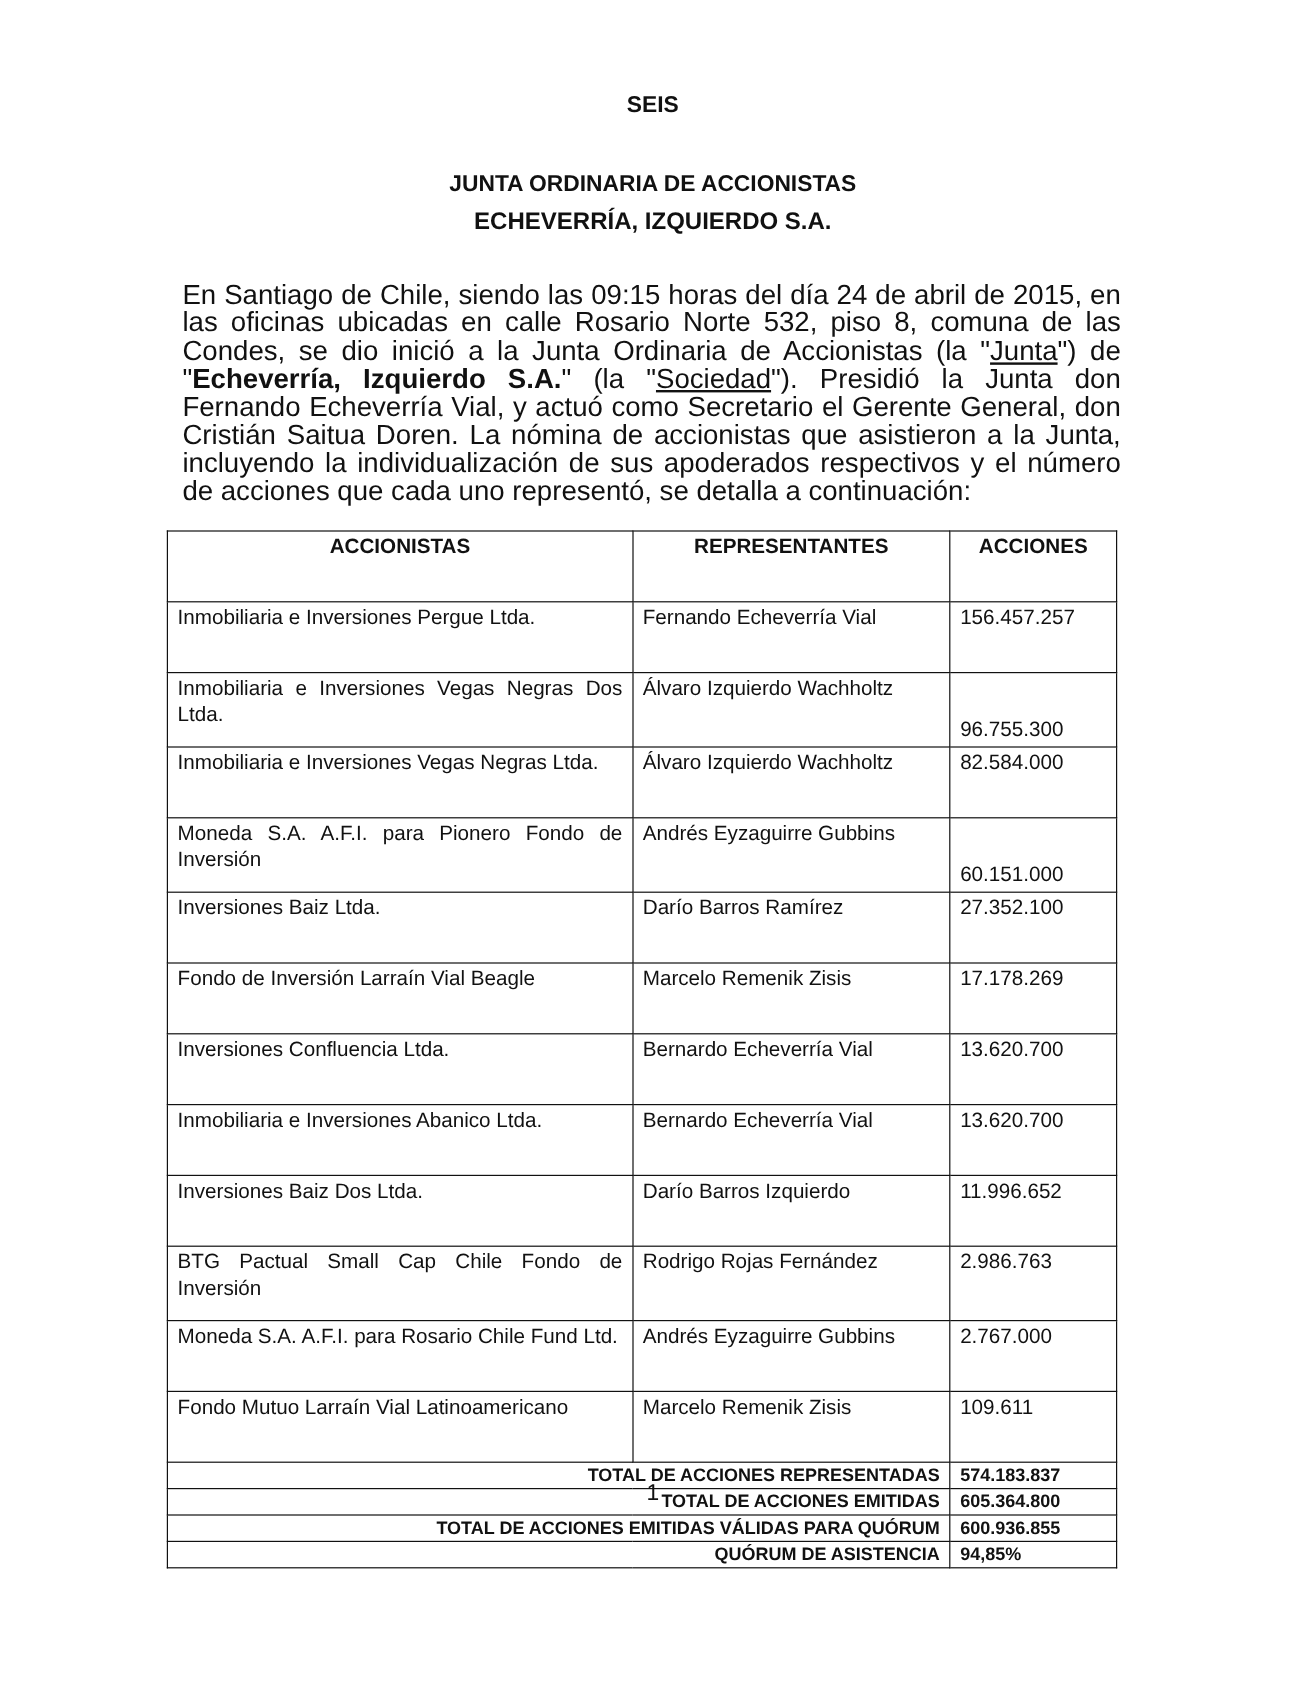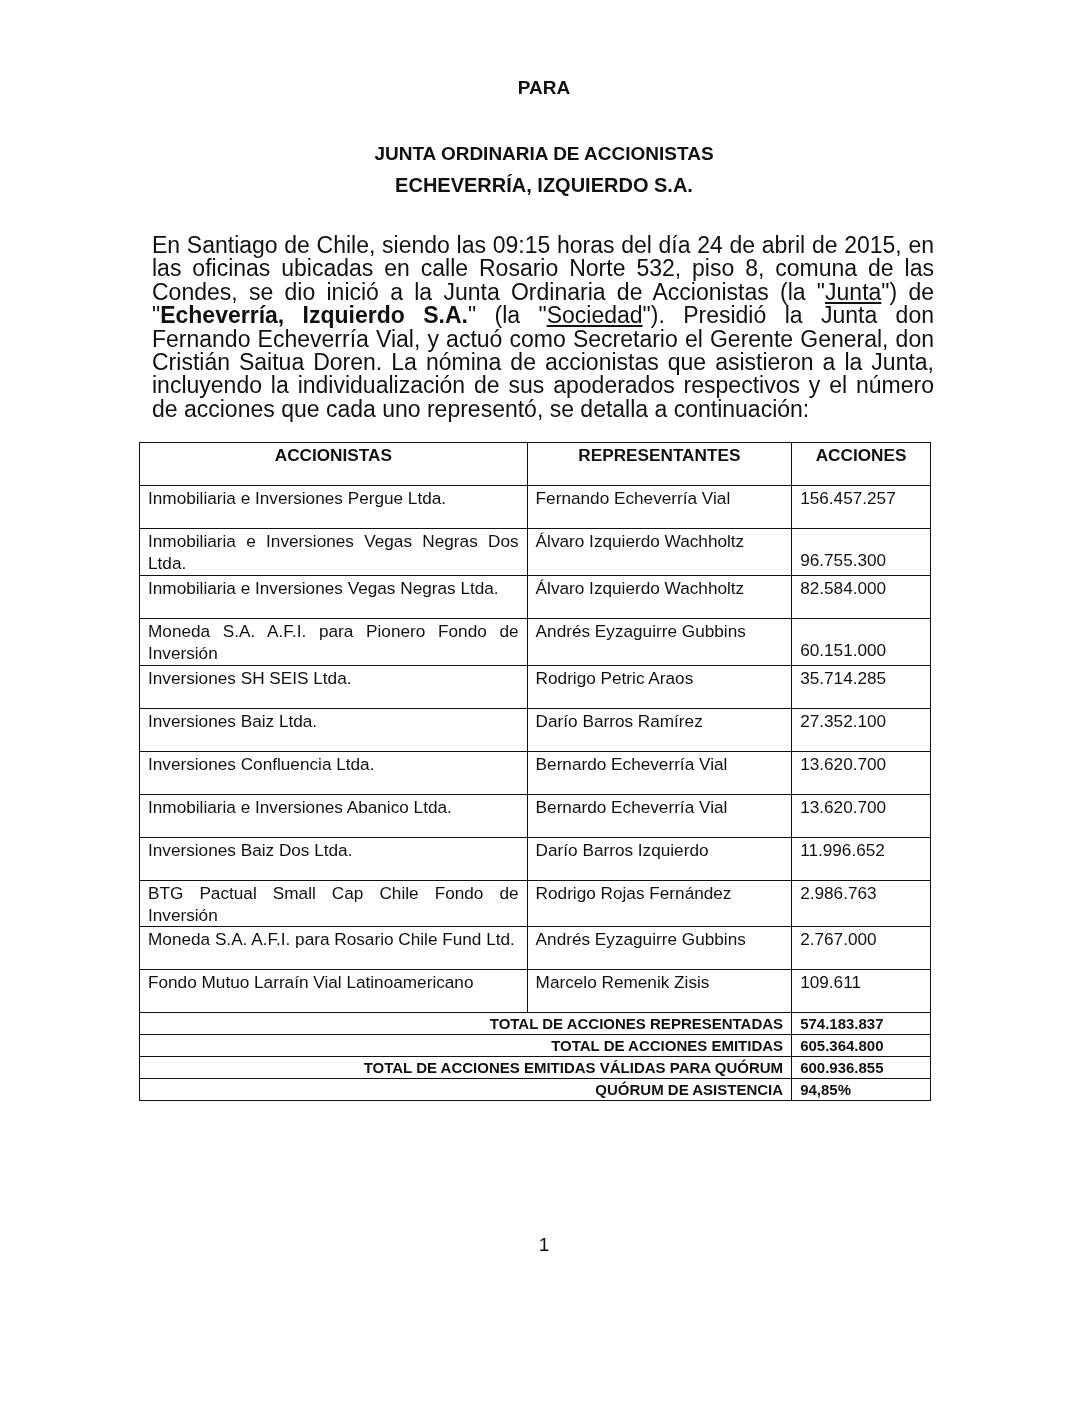--- a/index.html
+++ b/index.html
@@ -4,35 +4,35 @@
 <style>
   html, body { margin:0; padding:0; background:#fff; }
   body { width:1088px; height:1408px; position:relative; font-family:"Liberation Sans", sans-serif; color:#111; overflow:hidden; }
   .title { position:absolute; left:0; width:1088px; text-align:center; font-weight:bold; font-size:19px; }
   #t1 { top:77px; }
   #t2 { top:127px;margin-top:16px; }
   #t3 { top:174px; font-size:20px; }
   .para { position:absolute; left:152px; top:234px; width:782px; font-size:23px; line-height:23.4px; text-align:justify; }
   .para u { text-decoration:underline; }
   table { position:absolute; left:139px; top:442px; width:792px; border-collapse:collapse; font-size:17.2px; }
-  td, th { border:1.5px solid #111; padding:2px 8px 0 8px; vertical-align:top; }
+  td, th { border:1.5px solid #111; padding:2px 8px 16px 8px; vertical-align:top; }
   th { font-weight:bold; text-align:center; height:40px; padding-top:2px; }
   td.name { width:372px; text-align:justify; text-align-last:left; line-height:21.5px; }
   td.rep { width:248px; line-height:21.5px; }
   td.num { width:120px; text-align:left; padding-right:10px; }
   tr.row td { height:40px; }
   td.num.low { vertical-align:bottom; padding-bottom:4px; }
   tr.tot td { height:20px; font-weight:bold; font-size:15px; padding-top:0; padding-bottom:0; line-height:21px; }
   tr.tot td.lbl { text-align:right; }
   .pagenum { position:absolute; top:1234px; left:0; width:1088px; text-align:center; font-size:19px; }
 </style>
 </head>
 <body>
 
-<div id="t1" class="title">PARA</div>
+<div id="t1" class="title">SEIS</div>
 <div id="t2" class="title">JUNTA ORDINARIA DE ACCIONISTAS</div>
 <div id="t3" class="title">ECHEVERRÍA, IZQUIERDO S.A.</div>
 
 <div class="para"><span>En Santiago de Chile, siendo las 09:15 horas del día 24 de abril de 2015, en las oficinas ubicadas en calle Rosario Norte 532, piso 8, comuna de las Condes, se dio inició a la Junta Ordinaria de Accionistas (la "</span><u>Junta</u><span>") de "</span><b>Echeverría, Izquierdo S.A.</b><span>" (la "</span><u>Sociedad</u><span>"). Presidió la Junta don Fernando Echeverría Vial, y actuó como Secretario el Gerente General, don Cristián Saitua Doren. La nómina de accionistas que asistieron a la Junta, incluyendo la individualización de sus apoderados respectivos y el número de acciones que cada uno representó, se detalla a continuación:</span></div>
 
 <table>
   <thead>
     <tr>
       <th>ACCIONISTAS</th>
       <th>REPRESENTANTES</th>
@@ -54,28 +54,28 @@
         <td class="name">Inmobiliaria e Inversiones Vegas Negras Ltda.</td>
         <td class="rep">Álvaro Izquierdo Wachholtz</td>
         <td class="num">82.584.000</td>
       </tr>
       <tr class="row">
         <td class="name">Moneda S.A. A.F.I. para Pionero Fondo de Inversión</td>
         <td class="rep">Andrés Eyzaguirre Gubbins</td>
         <td class="num low">60.151.000</td>
       </tr>
       <tr class="row">
-        <td class="name">Inversiones SH SEIS Ltda.</td>
-        <td class="rep">Rodrigo Petric Araos</td>
-        <td class="num">35.714.285</td>
-      </tr>
-      <tr class="row">
         <td class="name">Inversiones Baiz Ltda.</td>
         <td class="rep">Darío Barros Ramírez</td>
         <td class="num">27.352.100</td>
+      </tr>
+      <tr class="row">
+        <td class="name">Fondo de Inversión Larraín Vial Beagle</td>
+        <td class="rep">Marcelo Remenik Zisis</td>
+        <td class="num">17.178.269</td>
       </tr>
       <tr class="row">
         <td class="name">Inversiones Confluencia Ltda.</td>
         <td class="rep">Bernardo Echeverría Vial</td>
         <td class="num">13.620.700</td>
       </tr>
       <tr class="row">
         <td class="name">Inmobiliaria e Inversiones Abanico Ltda.</td>
         <td class="rep">Bernardo Echeverría Vial</td>
         <td class="num">13.620.700</td>

